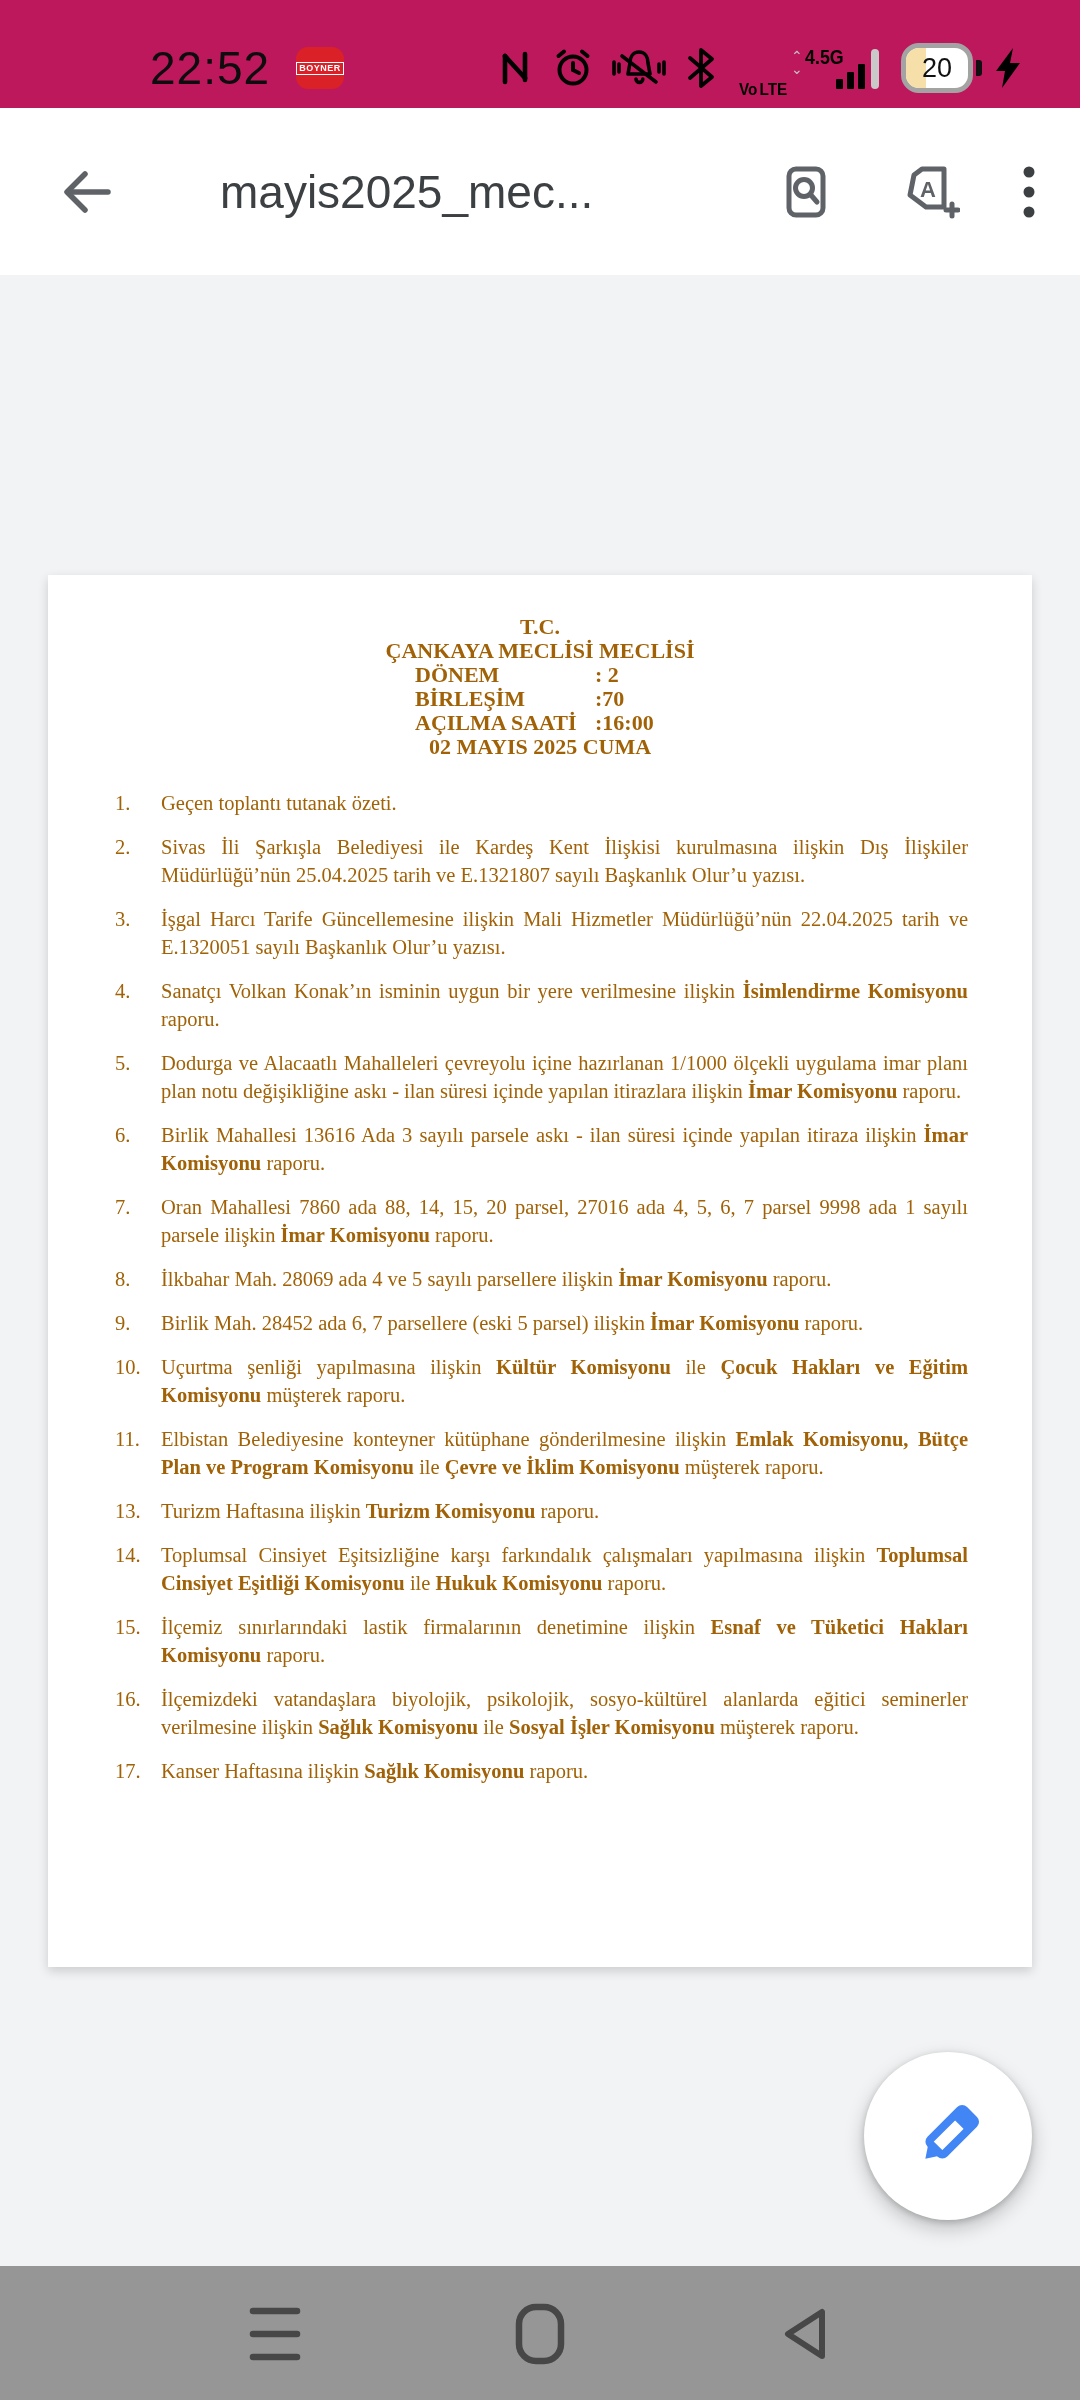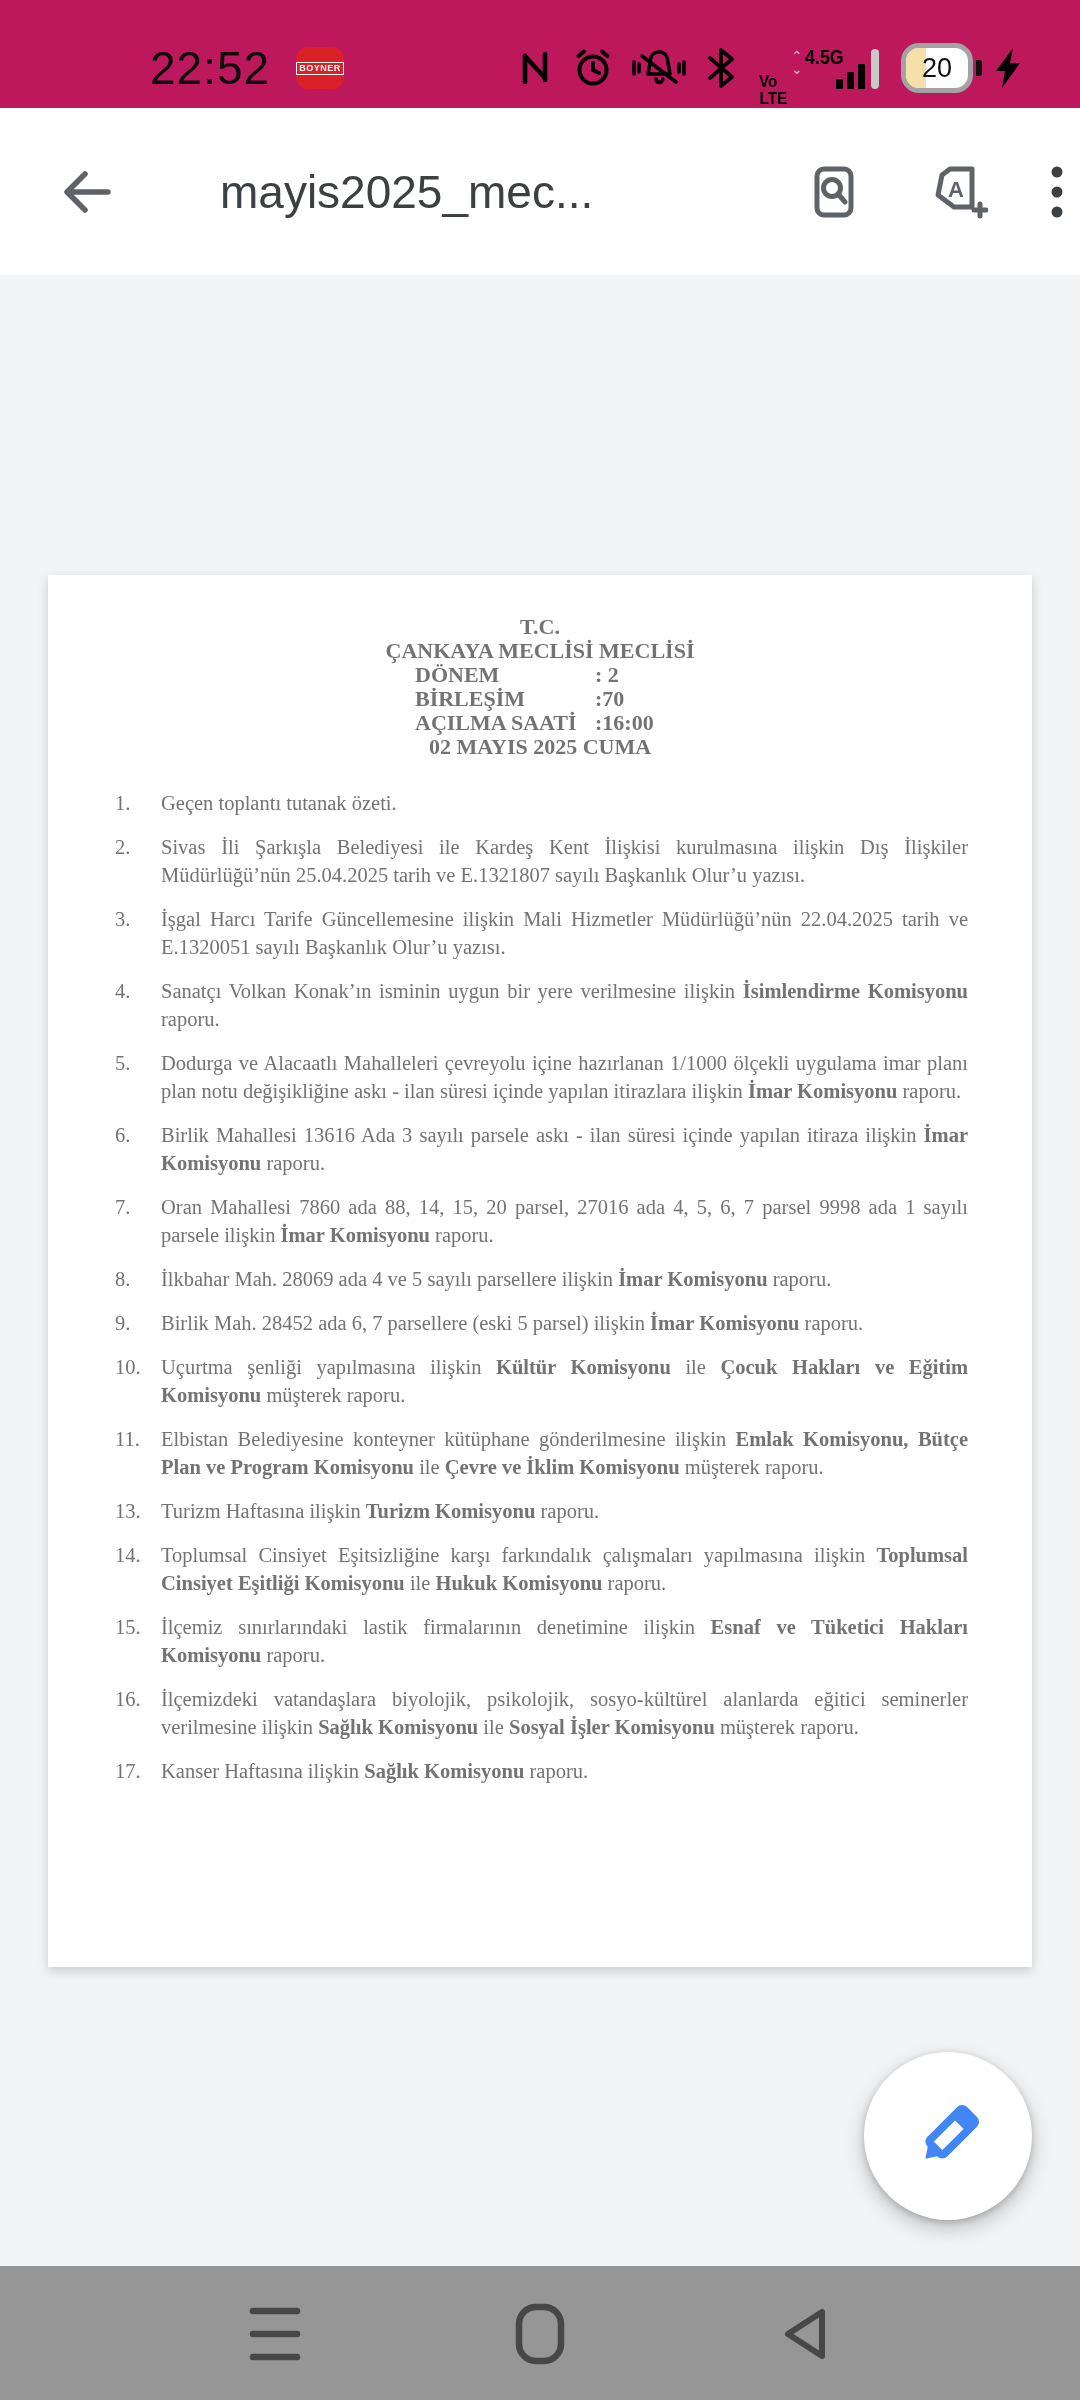--- a/index.html
+++ b/index.html
@@ -9,47 +9,47 @@
   
   .status-bar{position:absolute;top:0;left:0;width:1080px;height:108px;background:#be185d;
               display:flex;align-items:center;box-sizing:border-box;padding:28px 56px 0 150px;}
   .sb-time{font-size:46px;color:#0d0d0d;letter-spacing:1px;}
   .sb-badge{width:48px;height:42px;background:#da2128;border-radius:12px;margin-left:26px;
             display:flex;align-items:center;justify-content:center;}
   .sb-badge i{font-style:normal;color:#fff;font-size:9px;font-weight:bold;letter-spacing:.5px;
               border:1.5px solid #fff;padding:1px 2px;line-height:1;}
   .sb-spacer{flex:1;}
   .sb-ic{display:flex;align-items:center;margin-left:18px;}
-  .volte{display:flex;flex-direction:column;align-items:flex-start;line-height:1;margin-left:20px;margin-top:43px;}
+  .volte{display:flex;flex-direction:row;align-items:flex-start;line-height:1;margin-left:20px;margin-top:43px;}
   .volte i{font-style:normal;font-weight:bold;color:#000;font-size:17px;letter-spacing:0;transform:scaleX(.9);}
   .signal{position:relative;width:74px;height:46px;margin-left:16px;}
   .sig-arrows{position:absolute;left:-14px;top:4px;display:flex;flex-direction:column;line-height:1;}
   .sig-arrows i{font-style:normal;font-size:14px;color:#c2c2c2;height:13px;}
   .sig-type{position:absolute;left:0;top:0;font-size:21px;font-weight:bold;color:#000;transform:scaleX(.85);transform-origin:left;}
   .sig-bars{position:absolute;right:14px;bottom:2px;display:flex;align-items:flex-end;gap:4px;}
   .sig-bars b{display:block;width:7px;background:#000;border-radius:1px;}
   .sig-sim2{position:absolute;right:0;bottom:2px;width:8px;height:40px;background:#c9c9c9;border-radius:4px;}
   .battery{position:relative;width:62px;height:40px;border:5px solid #a3a3a3;border-radius:18px;
            margin-left:22px;background:#fff;overflow:hidden;display:flex;align-items:center;justify-content:center;}
   .batt-fill{position:absolute;left:0;top:0;bottom:0;width:20px;background:#f6dfa8;}
   .batt-num{position:relative;font-size:27px;color:#111;}
   .batt-nub{width:6px;height:16px;background:#101010;border-radius:0 3px 3px 0;margin-left:3px;}
 
   
   .app-bar{position:absolute;top:108px;left:0;width:1080px;height:167px;background:#ffffff;
-           display:flex;align-items:center;box-sizing:border-box;padding:0 16px 0 58px;}
+           display:flex;align-items:center;box-sizing:border-box;padding:0 44px 0 58px;}
   .ab-btn{background:none;border:none;padding:0;display:flex;align-items:center;justify-content:center;cursor:pointer;}
   .ab-title{font-size:46px;color:#3c4043;margin-left:104px;flex:1;white-space:nowrap;overflow:hidden;}
   .ab-actions{display:flex;align-items:center;gap:62px;}
 
   
   .content{position:absolute;top:275px;left:0;width:1080px;height:1991px;background:#f1f3f4;}
   .page{position:absolute;left:48px;top:300px;width:984px;height:1392px;background:#ffffff;
         box-shadow:0 4px 10px rgba(0,0,0,.16);box-sizing:border-box;
-        font-family:"Liberation Serif",serif;color:#737373;}
+        font-family:"Liberation Serif",serif;color:#a16207;}
   .doc-header{padding-top:40px;text-align:center;font-weight:bold;font-size:22px;line-height:24px;}
   .hrows{width:250px;margin:0 auto;text-align:left;}
   .hrow .hlabel{display:inline-block;width:180px;}
   .agenda{margin:30px 0 0 0;padding:0 64px 0 67px;list-style:none;}
   .agenda .item{position:relative;padding-left:46px;text-align:justify;
                 font-size:20.5px;line-height:28px;margin-bottom:16px;}
   .agenda .item .num{position:absolute;left:0;top:0;}
 
   
   .fab{position:absolute;left:864px;top:2052px;width:168px;height:168px;border-radius:50%;

